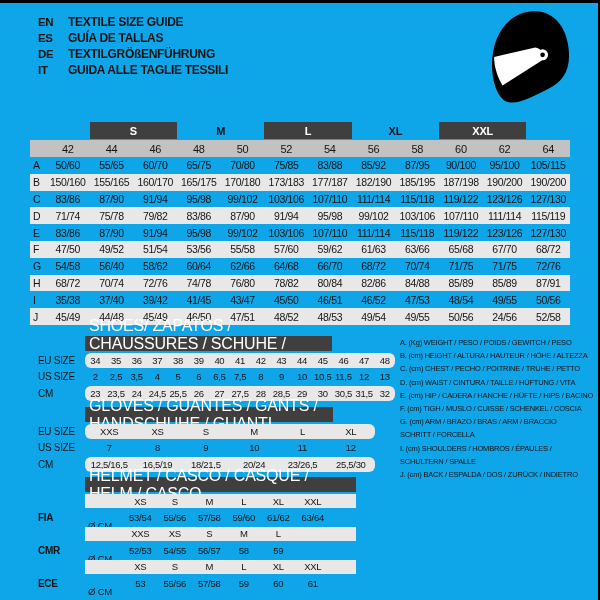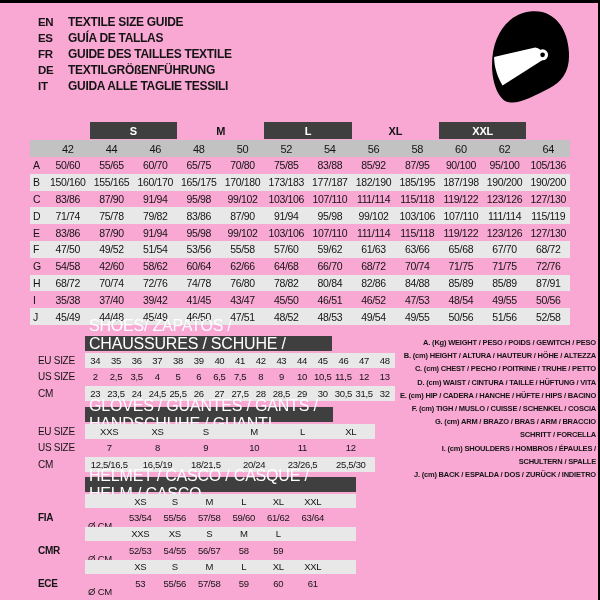--- a/index.html
+++ b/index.html
@@ -1,16 +1,16 @@
 <!DOCTYPE html>
 <html><head>
 <meta charset="utf-8">
 <style>
   html,body{margin:0;padding:0;background:#fff;}
-  .page{position:relative;width:600px;height:600px;background:#f9a8d4;overflow:hidden;
+  .page{position:relative;width:600px;height:600px;background:#0ea5e9;overflow:hidden;
         font-family:"Liberation Sans",sans-serif;color:#141414;}
   .border-top{position:absolute;top:0;left:0;width:600px;height:3px;background:#000;}
   .border-right{position:absolute;top:0;right:0;width:2px;height:600px;background:#000;}
 
   
   .langs{position:absolute;left:38px;top:14px;}
   .lang-row{display:flex;height:16px;align-items:center;}
   .lang-code{width:30px;font-weight:700;font-size:11.5px;letter-spacing:-0.3px;}
   .lang-title{font-weight:700;font-size:12px;letter-spacing:-0.3px;}
 
@@ -41,57 +41,53 @@
         padding-left:4px;box-sizing:border-box;}
   #shoes-table .tbar{width:247px;}
   #gloves-table .tbar{width:248px;}
   #helmet-table .tbar{width:271px;}
   .srow{position:relative;height:16.6px;}
   .srow-label{position:absolute;left:8px;top:0;height:100%;display:flex;align-items:center;
               font-weight:400;font-size:10px;letter-spacing:-0.3px;}
   .srow-cells{position:absolute;left:55px;top:1px;bottom:1px;display:flex;align-items:center;}
   #shoes-table .srow-cells{width:310px;}
   #gloves-table .srow-cells{width:290px;}
-  .srow-cells.shaded{background:#e8e8e8;}
+  .srow-cells.shaded{background:#e8e8e8;border-radius:6px;}
   .scell{flex:1;text-align:center;font-size:9.5px;letter-spacing:-0.3px;}
 
   
   .hrow{position:relative;height:16.4px;}
   .hstripe{position:absolute;left:55px;top:1px;bottom:1px;width:271px;background:#e8e8e8;}
   .hcells{position:absolute;left:55px;top:0;height:100%;width:245px;display:flex;align-items:center;}
   .hunit{width:38px;text-align:left;padding-left:3px;box-sizing:border-box;
          font-size:9.5px;letter-spacing:-0.2px;margin-top:16px;}
   .hcell{flex:1;text-align:center;font-size:9.5px;letter-spacing:-0.3px;}
   .hlabel{position:absolute;left:8px;top:0;height:100%;display:flex;align-items:center;
           font-weight:700;font-size:10px;letter-spacing:-0.3px;}
 
   
   .legend{position:absolute;left:400px;top:336px;width:196px;}
-  .legend-line{font-weight:700;font-size:7.5px;letter-spacing:-0.2px;line-height:13.2px;
-               white-space:nowrap;text-align:right;}
+  .legend-line{font-weight:400;font-size:7.5px;letter-spacing:-0.2px;line-height:13.2px;
+               white-space:nowrap;}
 </style>
 </head>
 <body>
 
 <div class="page">
   <div class="border-top"></div>
   <div class="border-right"></div>
 
   <div class="langs">
       <div class="lang-row">
         <div class="lang-code">EN</div>
         <div class="lang-title">TEXTILE SIZE GUIDE</div>
       </div>
       <div class="lang-row">
         <div class="lang-code">ES</div>
         <div class="lang-title">GUÍA DE TALLAS</div>
-      </div>
-      <div class="lang-row">
-        <div class="lang-code">FR</div>
-        <div class="lang-title">GUIDE DES TAILLES TEXTILE</div>
       </div>
       <div class="lang-row">
         <div class="lang-code">DE</div>
         <div class="lang-title">TEXTILGRÖßENFÜHRUNG</div>
       </div>
       <div class="lang-row">
         <div class="lang-code">IT</div>
         <div class="lang-title">GUIDA ALLE TAGLIE TESSILI</div>
       </div>
     </div>
@@ -137,21 +133,21 @@
         <div class="cell">55/65</div>
         <div class="cell">60/70</div>
         <div class="cell">65/75</div>
         <div class="cell">70/80</div>
         <div class="cell">75/85</div>
         <div class="cell">83/88</div>
         <div class="cell">85/92</div>
         <div class="cell">87/95</div>
         <div class="cell">90/100</div>
         <div class="cell">95/100</div>
-        <div class="cell">105/136</div>
+        <div class="cell">105/115</div>
       </div>
       <div class="row shaded">
         <div class="row-label">B</div>
         <div class="cell">150/160</div>
         <div class="cell">155/165</div>
         <div class="cell">160/170</div>
         <div class="cell">165/175</div>
         <div class="cell">170/180</div>
         <div class="cell">173/183</div>
         <div class="cell">177/187</div>
@@ -217,21 +213,21 @@
         <div class="cell">59/62</div>
         <div class="cell">61/63</div>
         <div class="cell">63/66</div>
         <div class="cell">65/68</div>
         <div class="cell">67/70</div>
         <div class="cell">68/72</div>
       </div>
       <div class="row">
         <div class="row-label">G</div>
         <div class="cell">54/58</div>
-        <div class="cell">42/60</div>
+        <div class="cell">56/40</div>
         <div class="cell">58/62</div>
         <div class="cell">60/64</div>
         <div class="cell">62/66</div>
         <div class="cell">64/68</div>
         <div class="cell">66/70</div>
         <div class="cell">68/72</div>
         <div class="cell">70/74</div>
         <div class="cell">71/75</div>
         <div class="cell">71/75</div>
         <div class="cell">72/76</div>
@@ -271,21 +267,21 @@
         <div class="cell">45/49</div>
         <div class="cell">44/48</div>
         <div class="cell">45/49</div>
         <div class="cell">46/50</div>
         <div class="cell">47/51</div>
         <div class="cell">48/52</div>
         <div class="cell">48/53</div>
         <div class="cell">49/54</div>
         <div class="cell">49/55</div>
         <div class="cell">50/56</div>
-        <div class="cell">51/56</div>
+        <div class="cell">24/56</div>
         <div class="cell">52/58</div>
       </div>
     </div>
 
   <div id="shoes-table" class="stable">
     <div class="tbar">SHOES/ ZAPATOS / CHAUSSURES / SCHUHE / SCARPE</div>
   <div class="srow">
         <div class="srow-label">EU SIZE</div>
         <div class="srow-cells shaded">
           <div class="scell">34</div>

